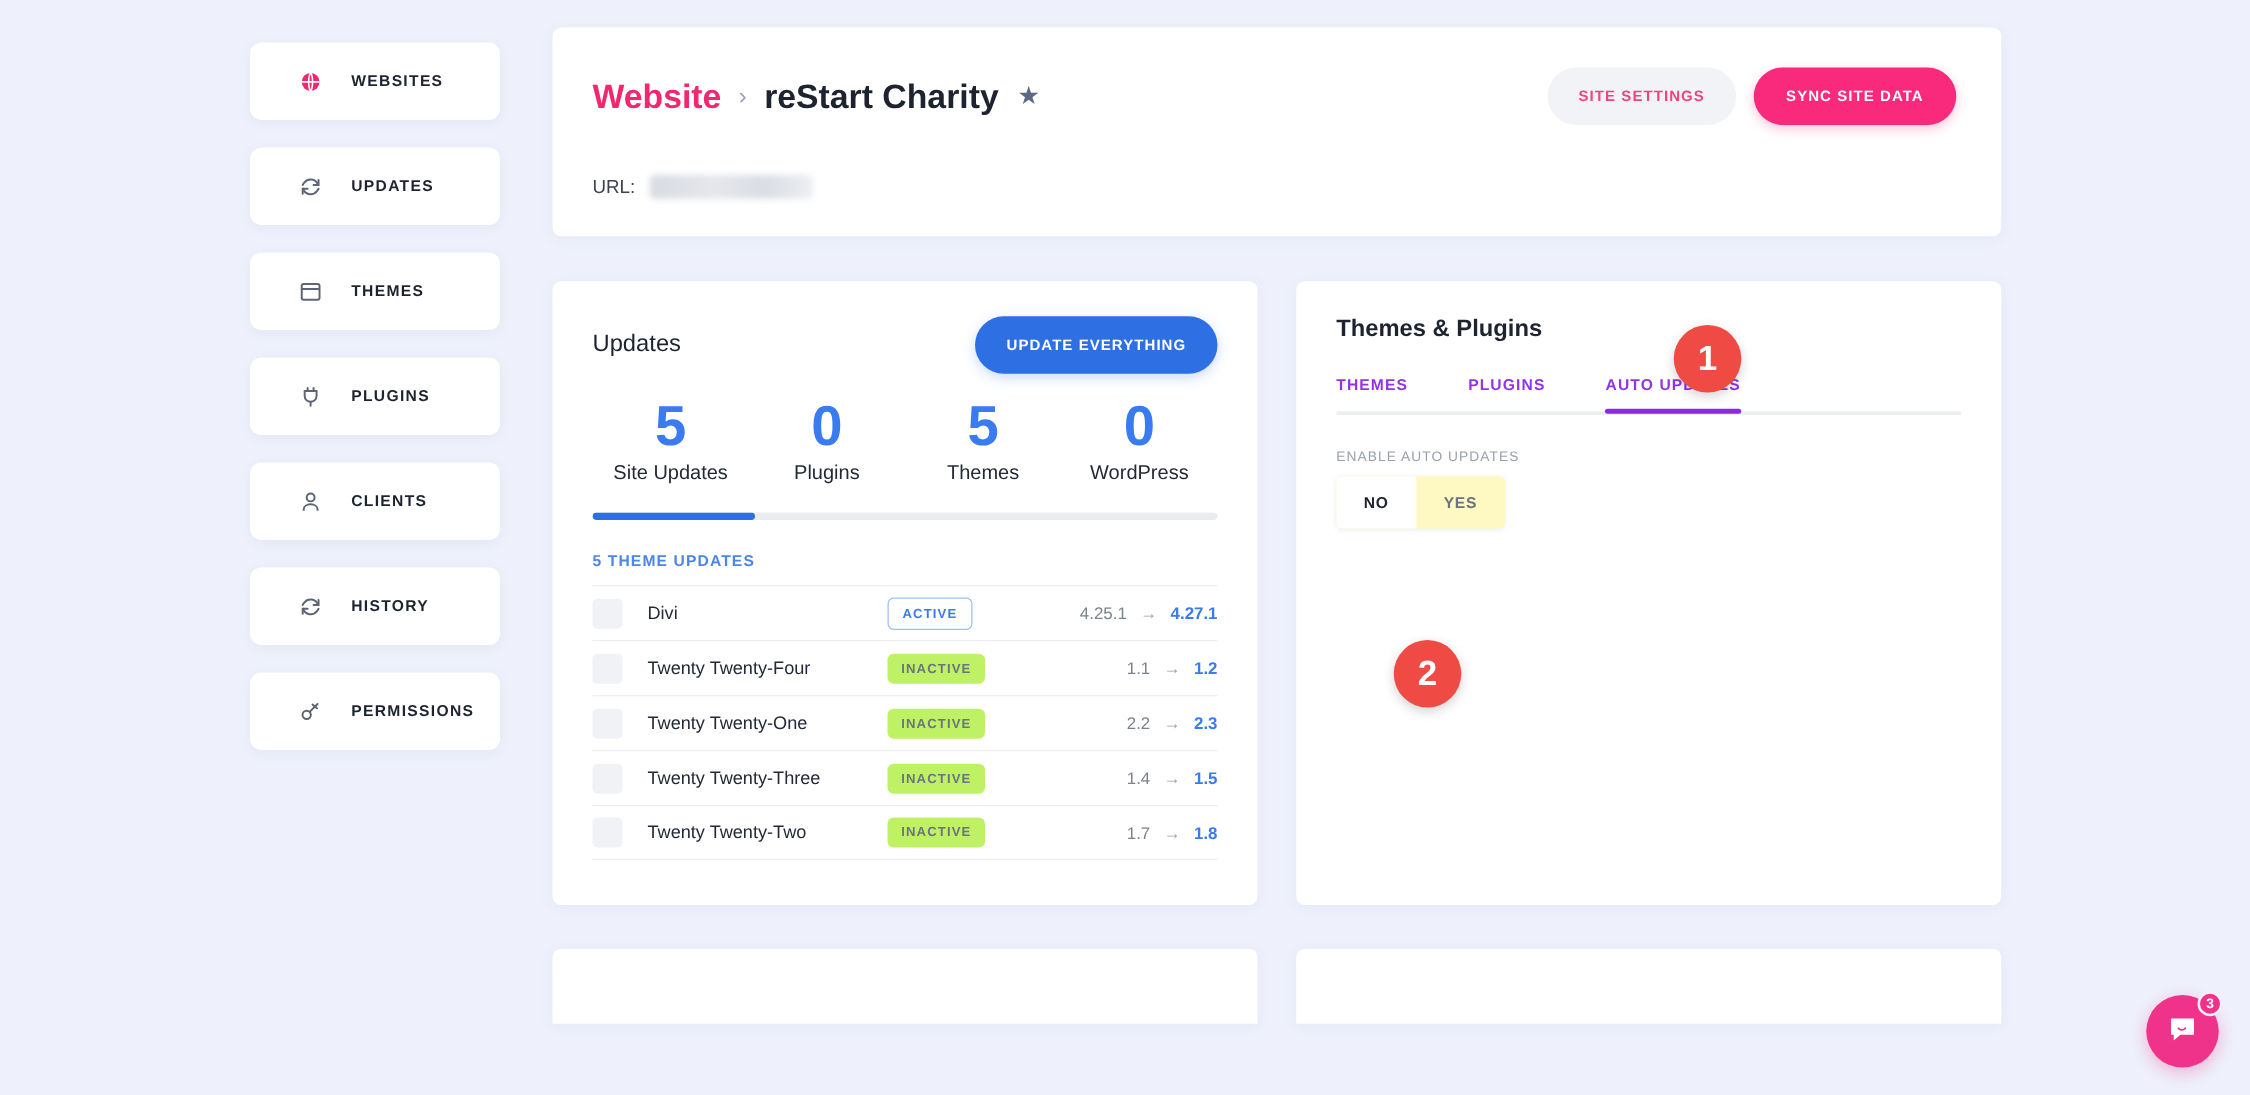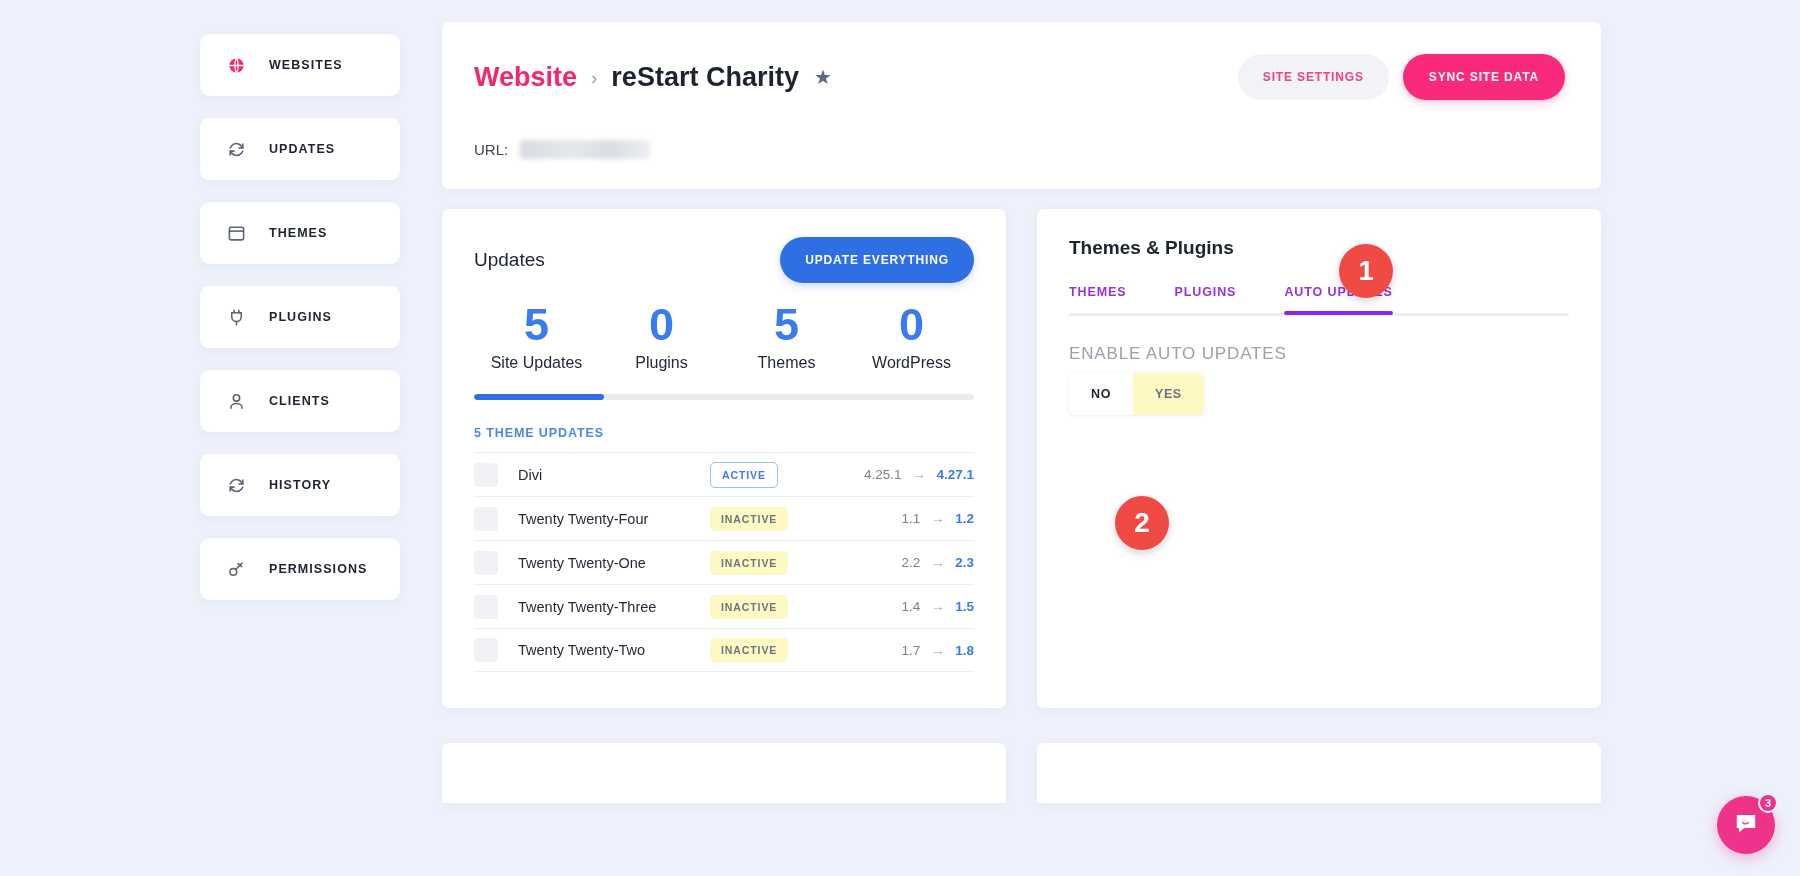--- a/index.html
+++ b/index.html
@@ -19,21 +19,21 @@
     padding: 34px 0 0 200px;
     flex: 0 0 442px;
   }
   .nav-item {
     width: 200px;
     height: 62px;
     background: #fff;
     border-radius: 9px;
     display: flex;
     align-items: center;
-    padding-left: 26px;
+    padding-left: 38px;
     margin-bottom: 22px;
     box-shadow: 0 2px 10px rgba(90,110,180,0.07);
     cursor: pointer;
     user-select: none;
   }
   .nav-item .nav-ico {
     width: 21px; height: 21px;
     display: flex; align-items: center; justify-content: center;
     margin-right: 22px;
     color: #5c6475;
@@ -56,21 +56,21 @@
     min-width: 0;
   }
   .main-inner { width: 1159px; }
 
   
   .header-card {
     background: #fff;
     border-radius: 7px;
     padding: 32px 36px 30px 32px;
     box-shadow: 0 2px 12px rgba(90,110,180,0.06);
-    margin-bottom: 20px;
+    margin-bottom: 36px;
   }
   .header-top {
     display: flex;
     align-items: center;
     justify-content: space-between;
   }
   .breadcrumb { display: flex; align-items: center; }
   .crumb-link {
     font-size: 27px;
     color: #f2276f;
@@ -230,21 +230,21 @@
     flex: 0 0 192px;
   }
   .badge {
     font-size: 10.5px;
     font-weight: bold;
     letter-spacing: 0.9px;
     padding: 6px 11px;
     border-radius: 5px;
   }
   .badge-active { color: #3a7bf0; border: 1px solid #9cc0f5; background: #fff; }
-  .badge-inactive { color: #6c7480; background: #fef9c3; }
+  .badge-inactive { color: #6c7480; background: #bef264; }
   .vers {
     margin-left: auto;
     font-size: 13.5px;
     color: #7b828e;
     white-space: nowrap;
   }
   .vers .arrow { color: #9aa1ad; margin: 0 7px; }
   .vers .vnew { color: #3a7bf0; font-weight: bold; }
 
   
@@ -275,21 +275,21 @@
     border-radius: 2px;
     margin-bottom: 28px;
   }
   .tp-desc {
     font-size: 16px;
     line-height: 1.65;
     color: #5e6573;
     margin-bottom: 26px;
   }
   .field-label {
-    font-size: 17px;
+    font-size: 11px;
     letter-spacing: 0.85px;
     color: #9aa0ac;
     margin-bottom: 9px;
   }
   .seg {
     display: inline-flex;
     border-radius: 5px;
     overflow: hidden;
     background: #fef9c3;
     box-shadow: 0 1px 4px rgba(90,110,180,0.12);

